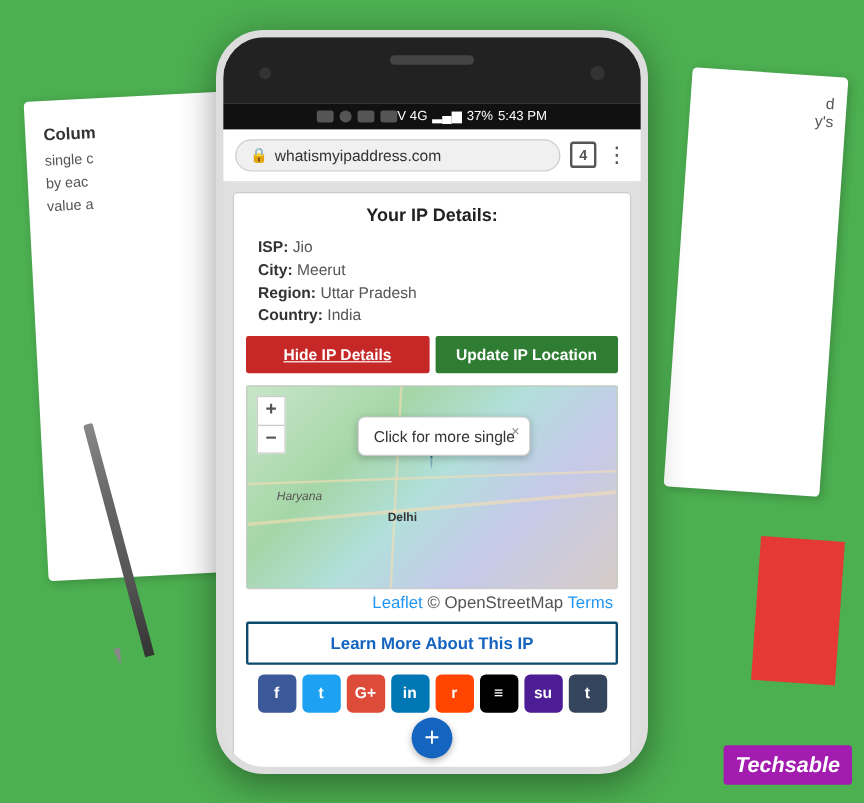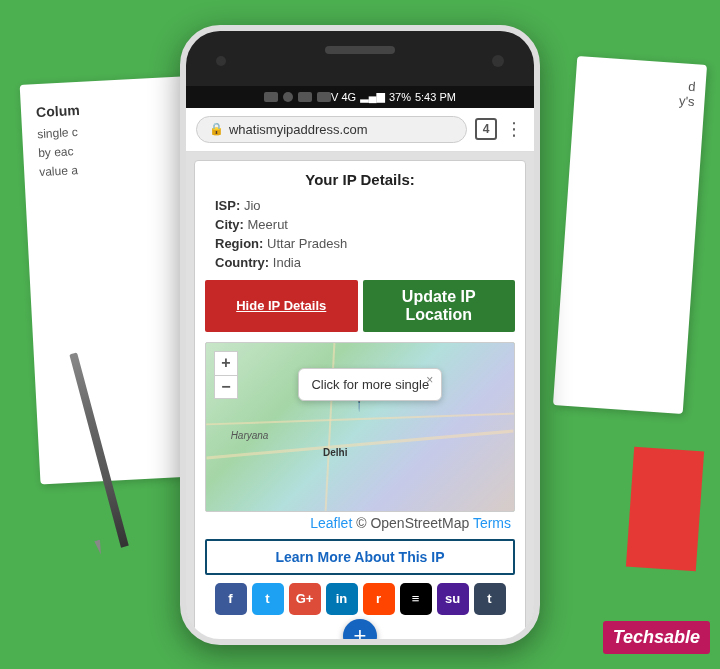--- a/index.html
+++ b/index.html
@@ -95,21 +95,21 @@
       background: #888;
       transform: rotate(-15deg);
       clip-path: polygon(20% 0%, 80% 0%, 50% 100%);
     }
 
     
     .techsable-badge {
       position: absolute;
       bottom: 15px;
       right: 10px;
-      background: #be185d;
+      background: #a21caf;
       color: white;
       font-size: 18px;
       font-weight: bold;
       font-style: italic;
       padding: 6px 10px;
       border-radius: 3px;
     }
 
     
     .phone {
@@ -269,21 +269,21 @@
       text-decoration: underline;
       cursor: pointer;
       border-radius: 2px;
     }
     .btn-update {
       flex: 1;
       background: #2e7d32;
       color: white;
       border: none;
       padding: 8px;
-      font-size: 16px;
+      font-size: 13px;
       font-weight: bold;
       cursor: pointer;
       border-radius: 2px;
     }
 
     
     .map-container {
       position: relative;
       background: #a8d5a2;
       height: 170px;

